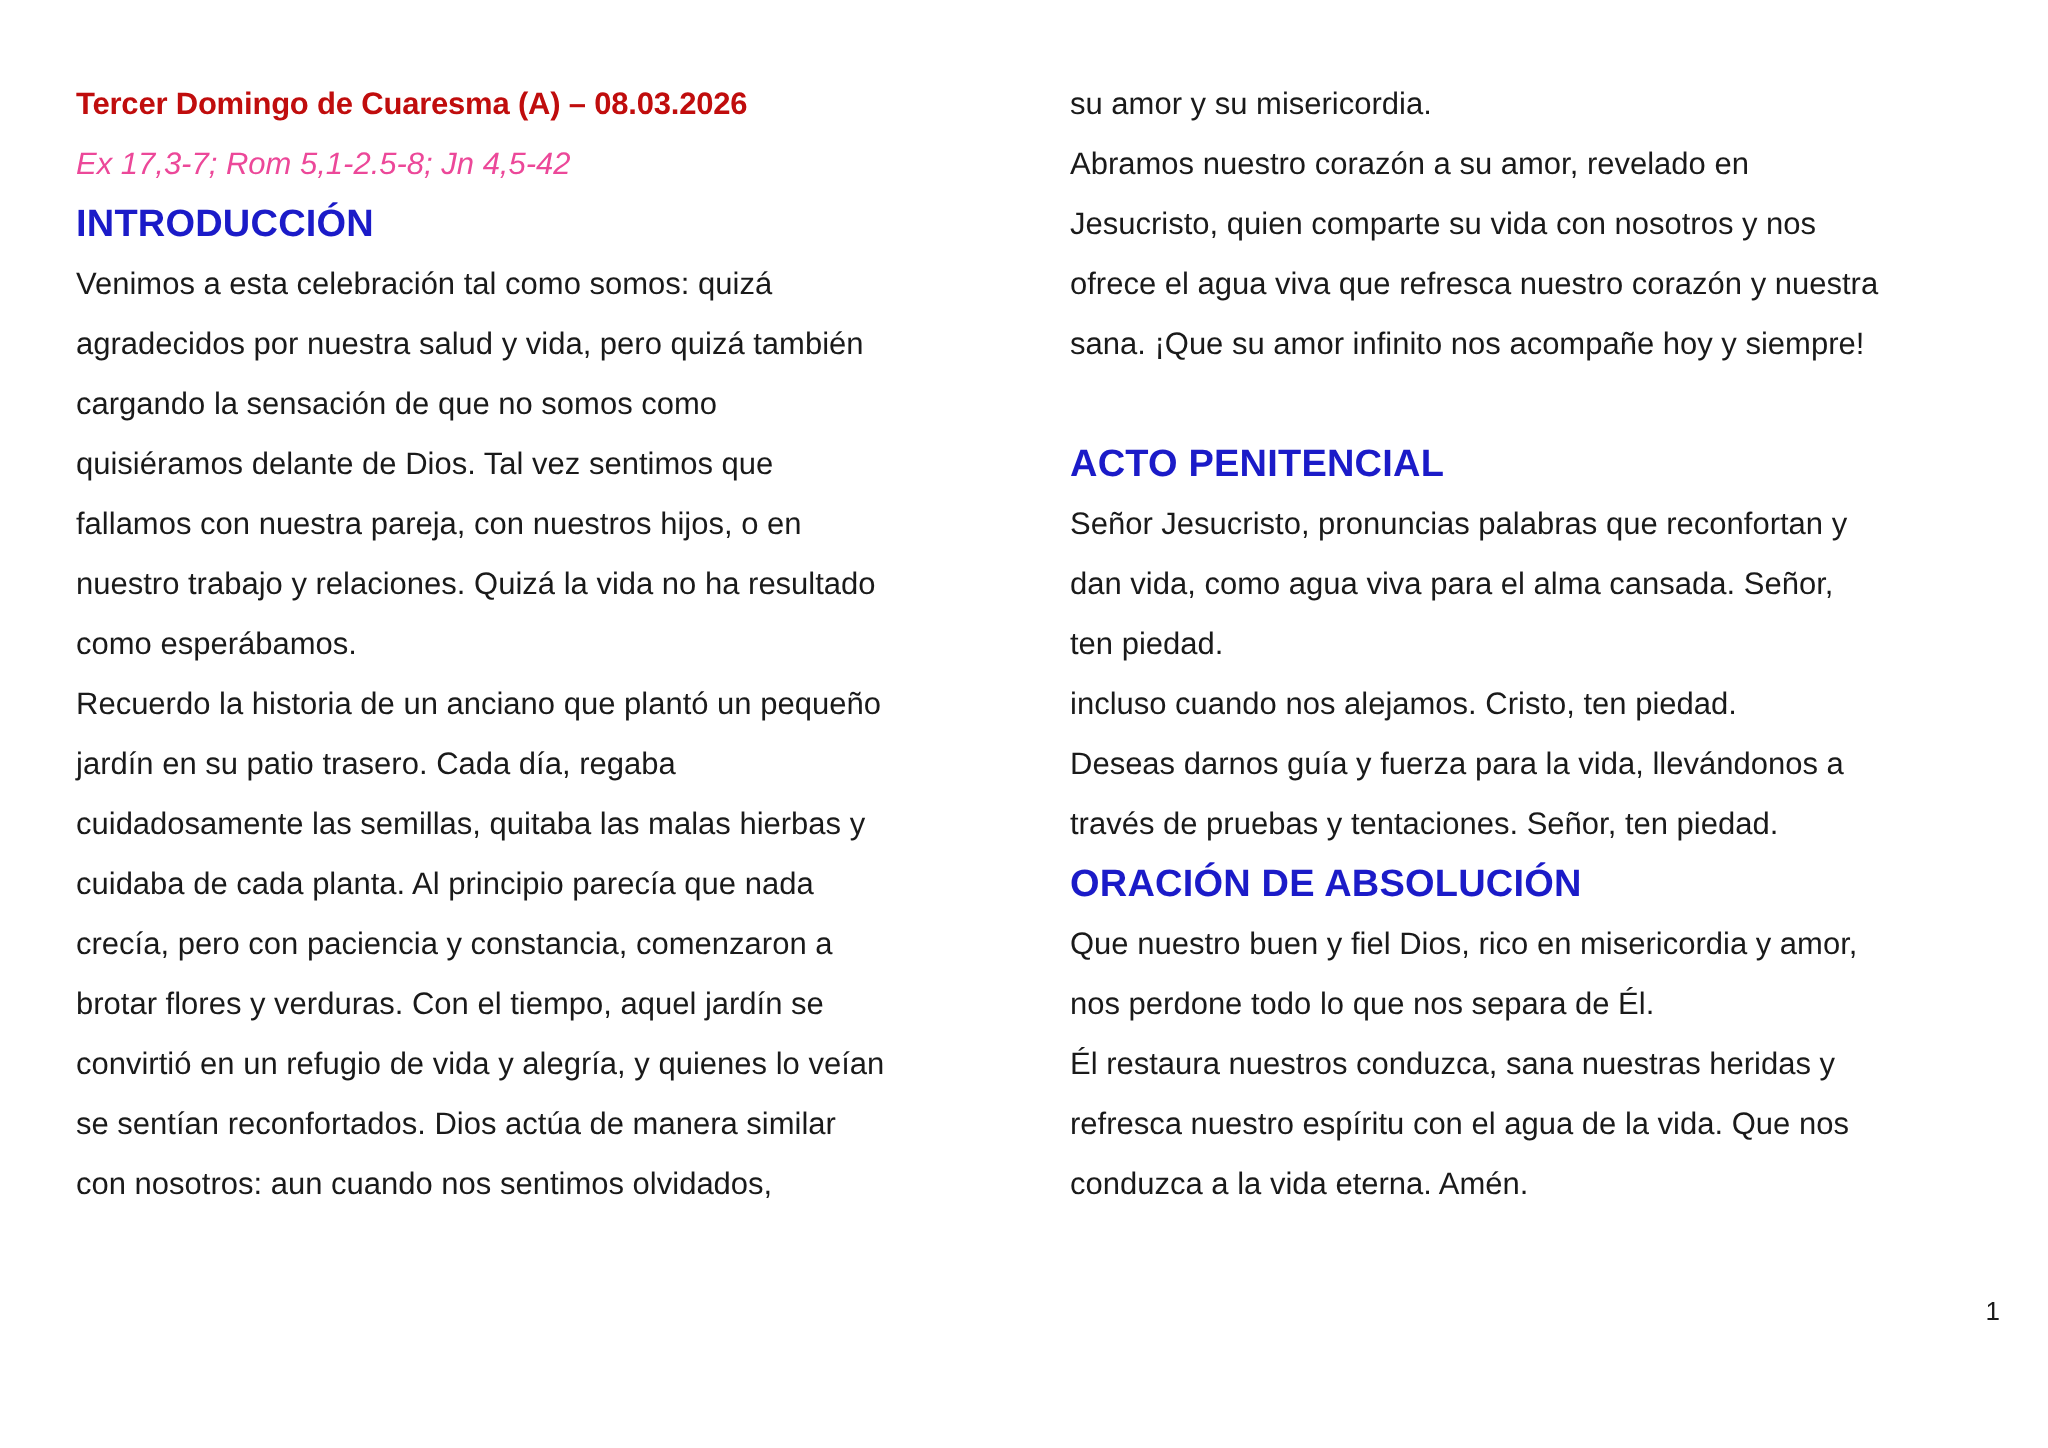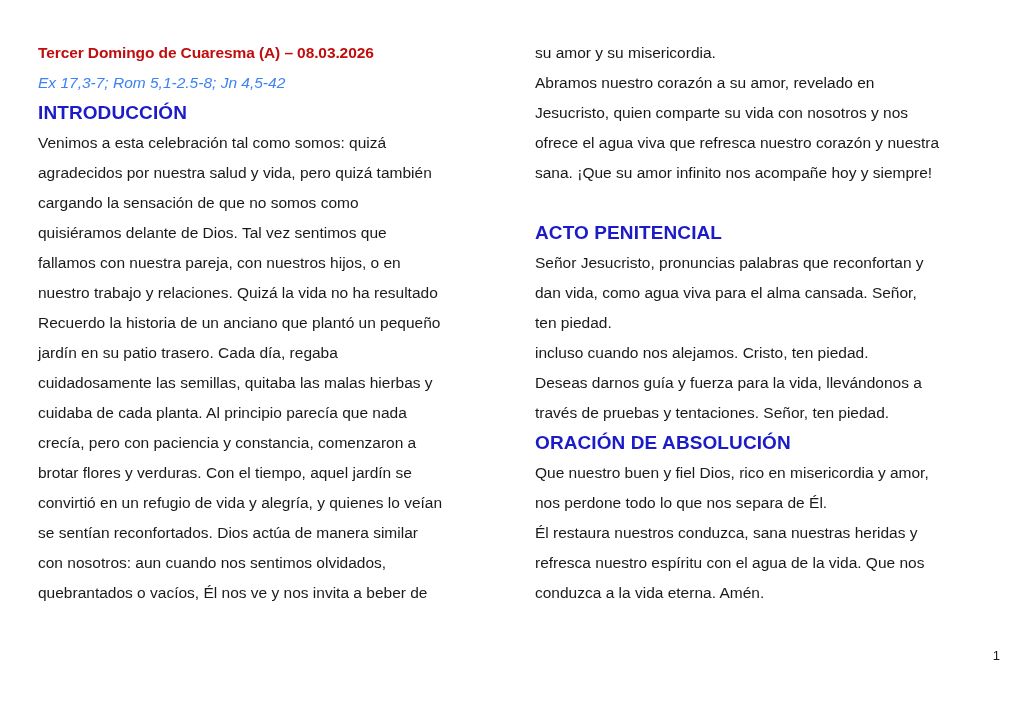--- a/index.html
+++ b/index.html
@@ -46,21 +46,21 @@
     font-size: 15.5px;
     font-weight: bold;
     color: #C00D0D;
     line-height: 30px;
     white-space: nowrap;
     letter-spacing: -0.1px;
   }
   .doc-readings {
     font-size: 15.5px;
     font-style: italic;
-    color: #3b82f6;
+    color: #ec4899;
     line-height: 30px;
     white-space: nowrap;
   }
   .section-heading {
     font-size: 19px;
     font-weight: bold;
     color: #1B1BC8;
     line-height: 30px;
     letter-spacing: 0.1px;
   }
@@ -102,33 +102,33 @@
 
       <div class="section-heading">INTRODUCCIÓN</div>
 
       <p class="para">
         <span class="ln">Venimos a esta celebración tal como somos: quizá</span>
         <span class="ln">agradecidos por nuestra salud y vida, pero quizá también</span>
         <span class="ln">cargando la sensación de que no somos como</span>
         <span class="ln">quisiéramos delante de Dios. Tal vez sentimos que</span>
         <span class="ln">fallamos con nuestra pareja, con nuestros hijos, o en</span>
         <span class="ln">nuestro trabajo y relaciones. Quizá la vida no ha resultado</span>
+        <span class="ln">como esperábamos.</span>
       </p>
 
       <p class="para">
         <span class="ln">Recuerdo la historia de un anciano que plantó un pequeño</span>
         <span class="ln">jardín en su patio trasero. Cada día, regaba</span>
         <span class="ln">cuidadosamente las semillas, quitaba las malas hierbas y</span>
         <span class="ln">cuidaba de cada planta. Al principio parecía que nada</span>
         <span class="ln">crecía, pero con paciencia y constancia, comenzaron a</span>
         <span class="ln">brotar flores y verduras. Con el tiempo, aquel jardín se</span>
         <span class="ln">convirtió en un refugio de vida y alegría, y quienes lo veían</span>
         <span class="ln">se sentían reconfortados. Dios actúa de manera similar</span>
         <span class="ln">con nosotros: aun cuando nos sentimos olvidados,</span>
-        <span class="ln">quebrantados o vacíos, Él nos ve y nos invita a beber de</span>
       </p>
 
     </div>
 
     <div class="col col-right">
 
       <p class="para">
         <span class="ln">su amor y su misericordia.</span>
       </p>
 

